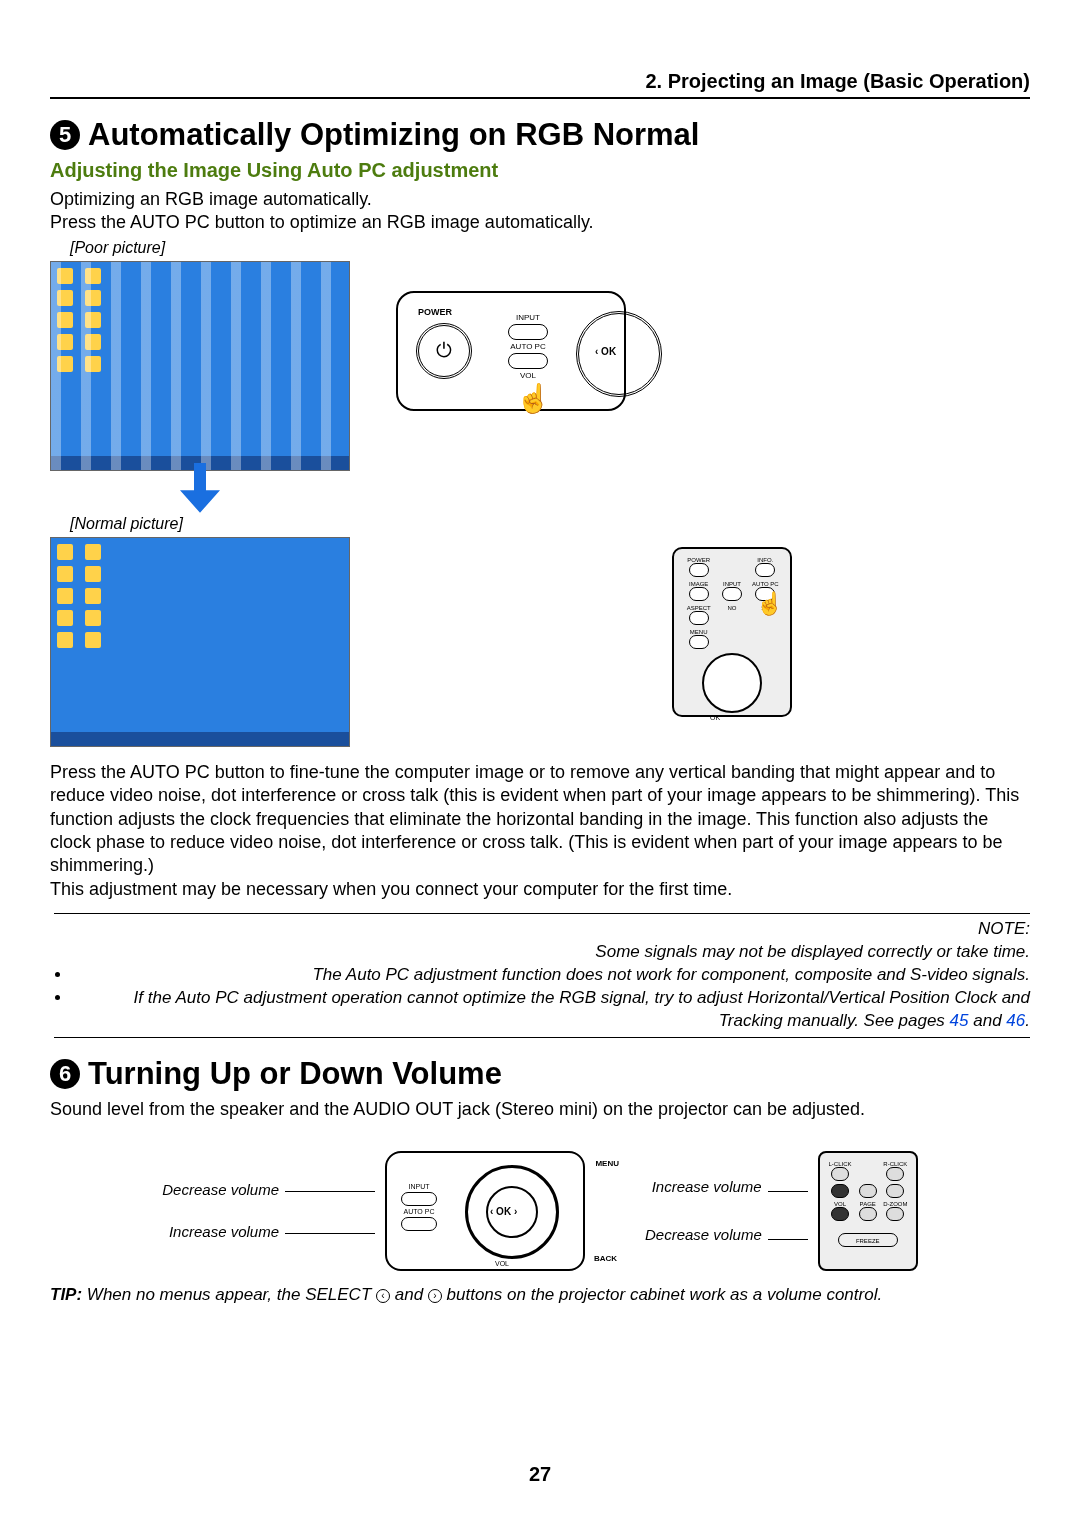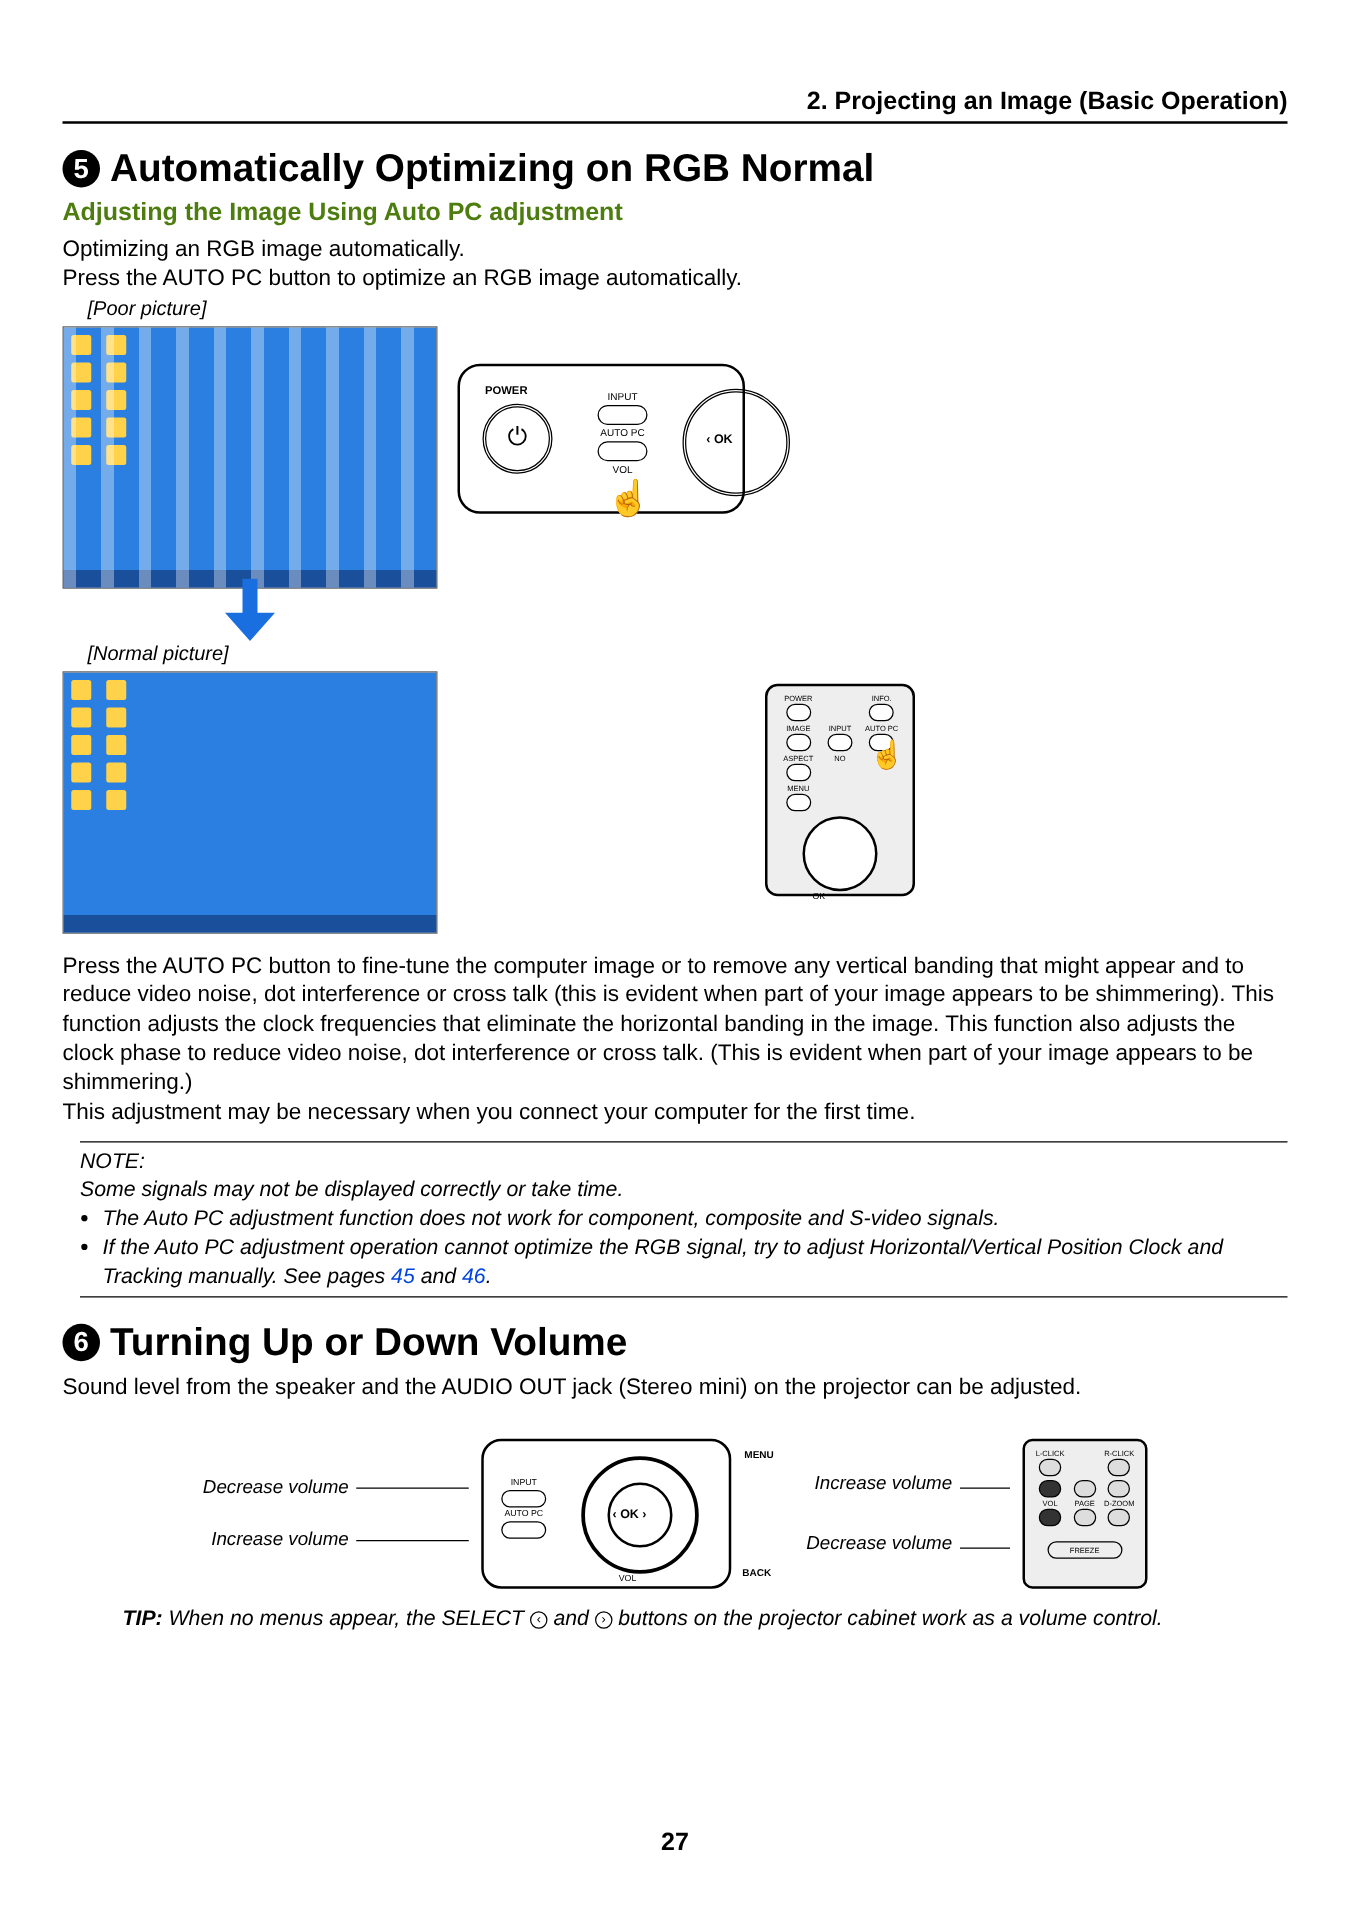--- a/index.html
+++ b/index.html
@@ -38,21 +38,21 @@
     flex: 0 0 auto;
   }
   .sub-red {
     color: #4d7c0f;
     font-weight: 900;
     font-size: 20px;
     margin: 4px 0 6px 0;
   }
   .body-text { font-size: 18px; line-height: 1.3; }
   .italic-label { font-style: italic; font-size: 16px; margin: 4px 0 2px 20px; }
-  .figure-row { display: flex; gap: 16px; align-items: flex-start; margin: 4px 0; }
+  .figure-row { display: flex; gap: 46px; align-items: flex-start; margin: 4px 0; }
   .screenshot {
     width: 300px; height: 210px;
     background: linear-gradient(#2a7fe0, #2a7fe0);
     position: relative;
     border: 1px solid #666;
   }
   .screenshot.bad::after {
     content:"";
     position:absolute; inset:0;
     background:
@@ -108,25 +108,26 @@
   }
   .remote .grid { display:grid; grid-template-columns: repeat(3,1fr); gap:4px; padding:8px 10px 2px 10px;}
   .remote .rb { width:20px; height:14px; border:1px solid #000; border-radius:8px; margin:0 auto; background:#fff;}
   .remote .rlab { font-size:6px; line-height:1; }
   .remote .dpad { width:60px; height:60px; border:2px solid #000; border-radius:50%; margin:2px auto; position:relative; background:#fff;}
   .remote .dpad::before{content:"OK"; position:absolute; left:6px; bottom:-10px; font-size:7px;}
   .remote .finger { position:absolute; right:6px; top:42px; font-size:22px; }
   .note-block {
     border-top:1px solid #000;
     border-bottom:1px solid #000;
-    margin: 12px 0 18px 14px;
+    margin: 12px 0 18px 4px;
     padding: 4px 0;
     font-style: italic;
     font-size: 17px;
     line-height: 1.35;
+    text-align: right;
   }
   .note-block .title { font-style: italic; }
   .note-block ul { margin-left: 18px; }
   .note-block a { color:#0044dd; text-decoration:none; }
   .vol-figures {
     display:flex; gap:60px; align-items:center; justify-content:center;
     margin: 30px 0 14px 0;
   }
   .vol-left { display:flex; align-items:center; gap:10px; }
   .vol-labels-left { text-align:right; font-style:italic; font-size:15px; line-height:2.8; }
@@ -146,21 +147,21 @@
   .panel2 .vol-lab{position:absolute; left:108px; bottom:2px; font-size:7px;}
   .vol-right { display:flex; align-items:center; gap:10px; }
   .vol-labels-right { text-align:right; font-style:italic; font-size:15px; line-height:3.2; }
   .remote2 {
     width:100px; height:120px; border:2px solid #000; border-radius:8px; background:#eee; position:relative; font-size:6px; text-align:center;
   }
   .remote2 .grid{display:grid; grid-template-columns:repeat(3,1fr); gap:3px; padding:8px;}
   .remote2 .rb{width:18px;height:14px;border:1px solid #000;border-radius:8px;margin:0 auto;background:#ddd;}
   .remote2 .rb.dark{background:#333;}
   .remote2 .freeze{border:1px solid #000;border-radius:10px;width:60px;height:14px;margin:4px auto;font-size:6px;line-height:14px;}
-  .tip-line { font-style: italic; font-size: 17px; margin-top: 6px; margin-left: 48px; }
+  .tip-line { font-style: italic; font-size: 17px; margin-top: 6px; }
   .tip-line b { font-weight:bold; font-style:italic; }
   .circ-glyph { display:inline-block; width:14px; height:14px; border:1px solid #000; border-radius:50%; font-size:10px; line-height:12px; text-align:center; font-style:normal; vertical-align:middle;}
   .page-num {
     position:absolute; bottom:40px; left:0; right:0;
     text-align:center; font-weight:bold; font-size:20px;
   }
 </style>
 </head>
 <body>
 

